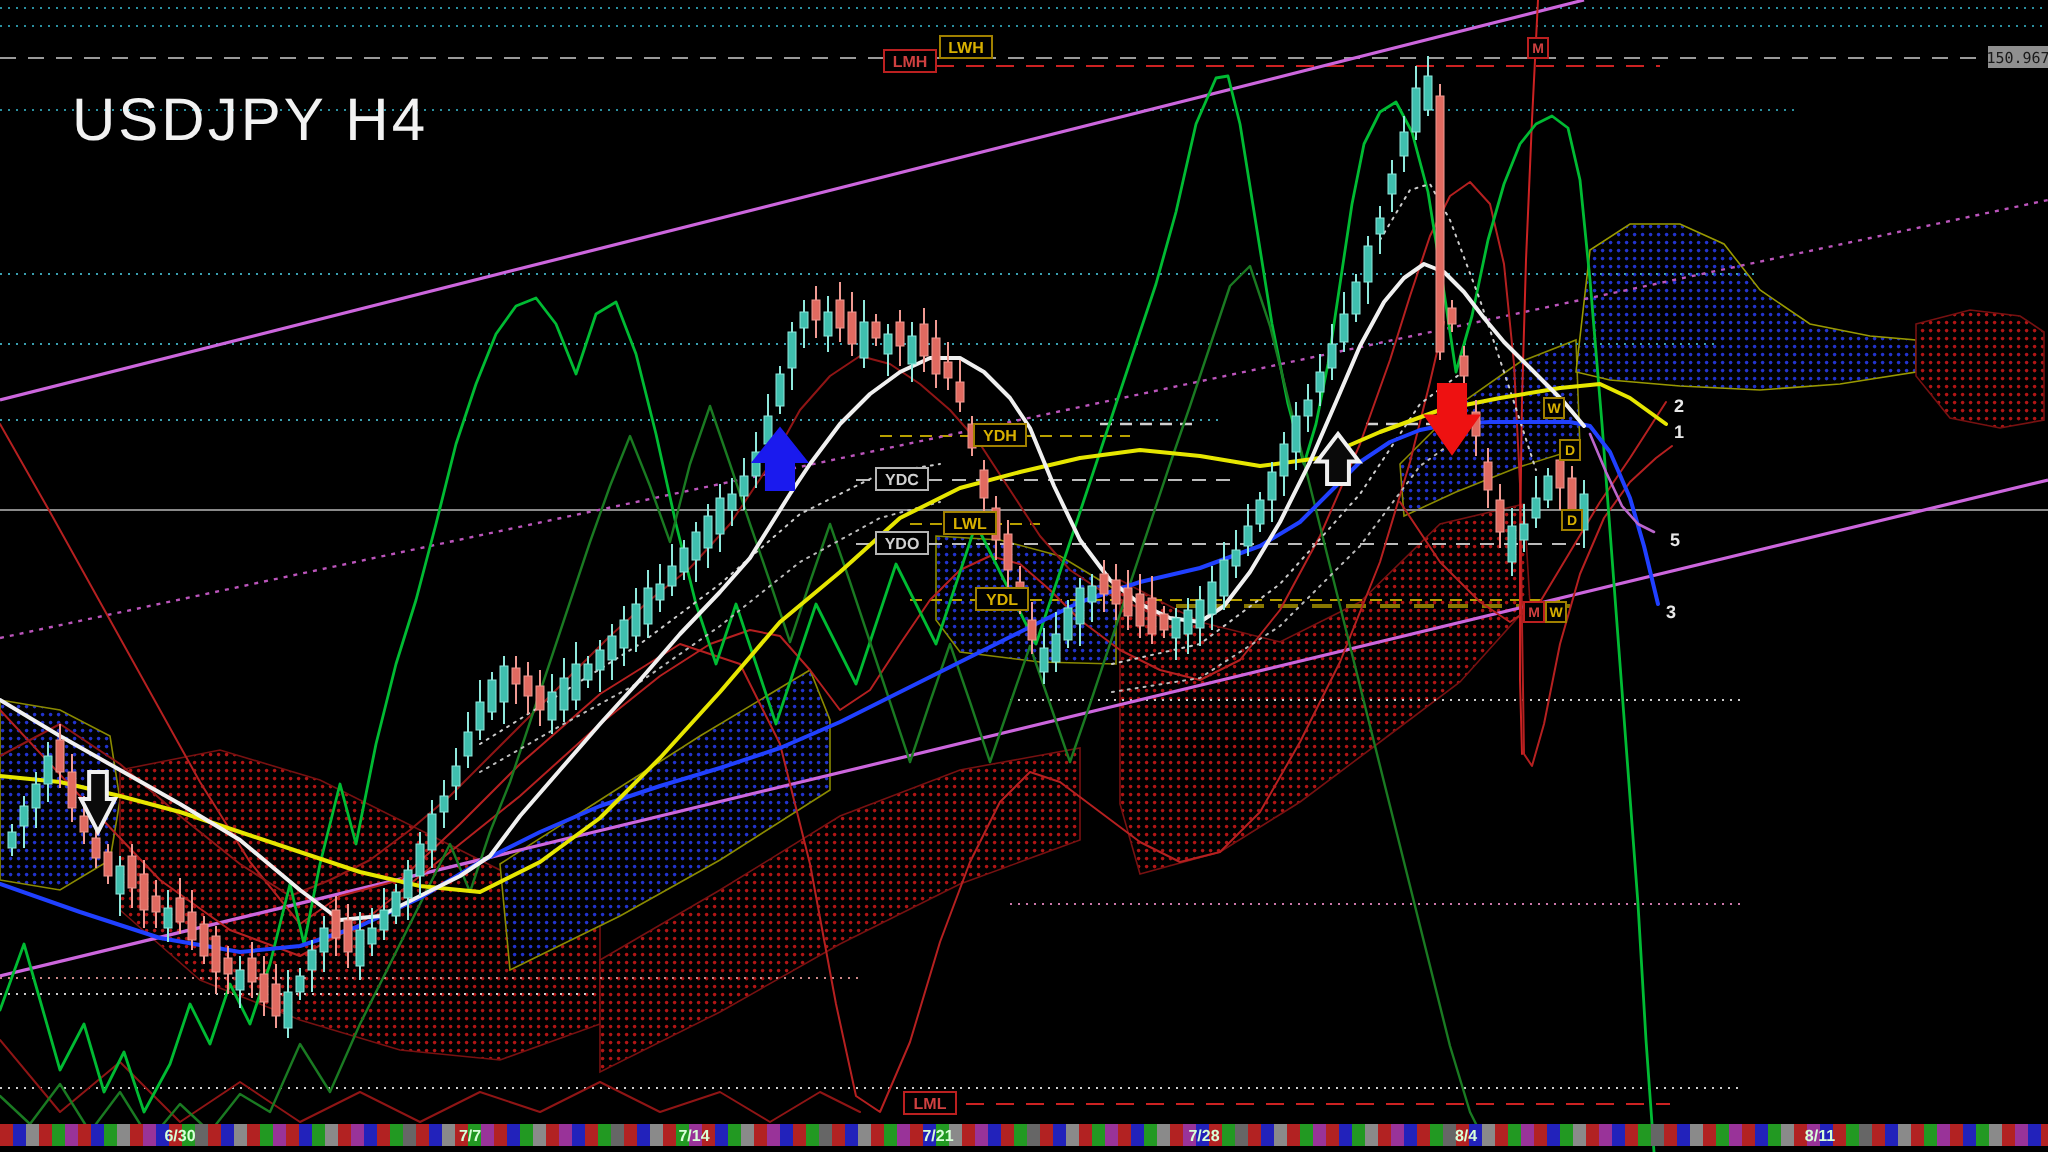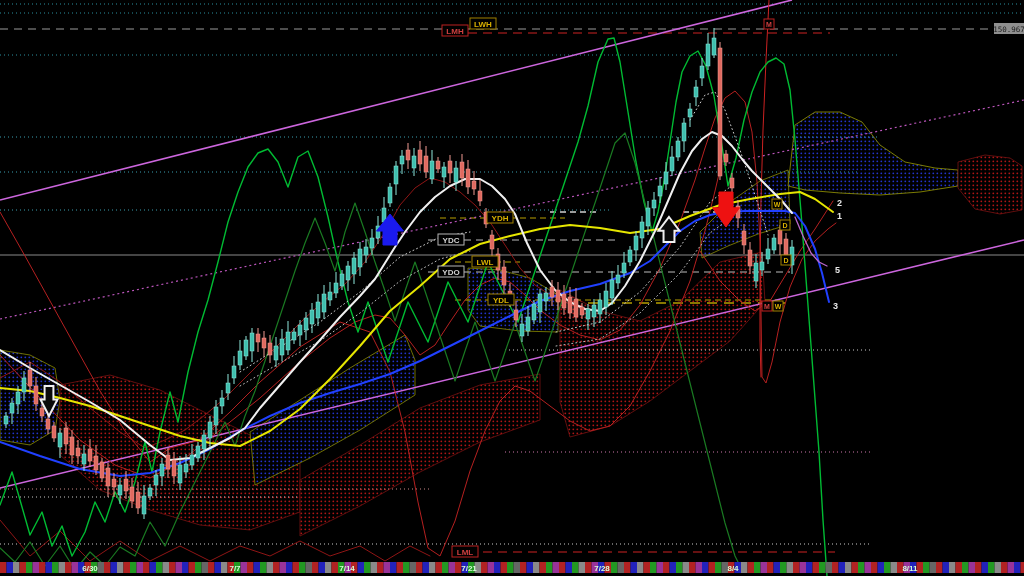--- a/index.html
+++ b/index.html
@@ -6,20 +6,21 @@
   #stage{position:relative;width:1024px;height:576px;background:#000;overflow:hidden;
          font-family:"Liberation Sans",sans-serif;}
   #chart{position:absolute;left:0;top:0;}
   #title{position:absolute;left:36px;top:44px;color:#f2f2f2;font-size:30px;
          letter-spacing:1.5px;font-weight:400;z-index:5;}
 </style>
 </head>
 <body>
 
 <div id="stage">
+  <div id="title">USDJPY H4</div>
   <svg id="chart" width="1024" height="576" xmlns="http://www.w3.org/2000/svg">
       <defs>
         <pattern id="dotsNavy" width="4" height="4" patternUnits="userSpaceOnUse">
           <rect x="0" y="0" width="4" height="4" fill="#000"></rect>
           <circle cx="1.3" cy="1.3" r="0.9" fill="#2233cc"></circle>
         </pattern>
         <pattern id="dotsRed" width="4" height="4" patternUnits="userSpaceOnUse">
           <rect x="0" y="0" width="4" height="4" fill="#000"></rect>
           <circle cx="1.3" cy="1.3" r="0.9" fill="#b01515"></circle>
         </pattern>

